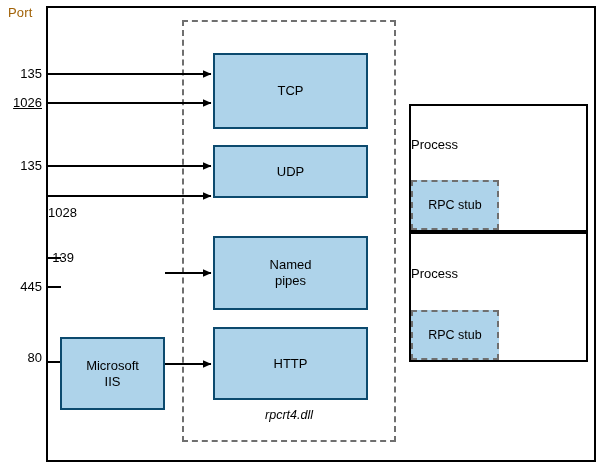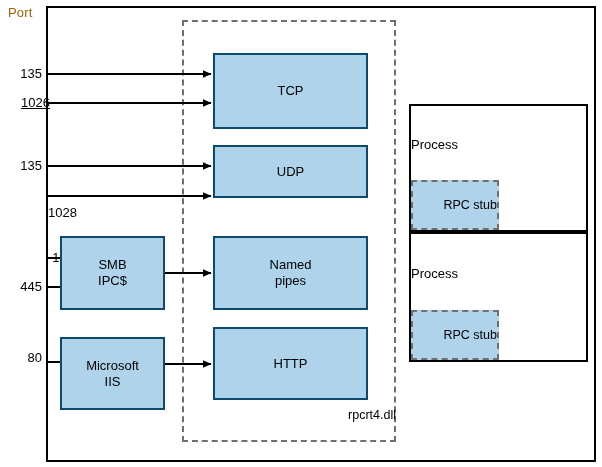--- a/index.html
+++ b/index.html
@@ -27,22 +27,23 @@
   .port-num {
     font-size: 13px;
     color: #000;
     text-align: right;
     width: 42px;
     line-height: 13px;
   }
   .dll-label {
     font-size: 12.5px;
     color: #000;
-    text-align: right;
+    text-align: center;
     width: 214px;
+    font-style: italic;
   }
 
   
   .host-frame {
     left: 46px; top: 6px;
     width: 550px; height: 456px;
     border: 2px solid #000;
     box-sizing: border-box;
     background: transparent;
   }
@@ -81,40 +82,40 @@
     text-align: left;
     font-size: 13px;
     color: #000;
   }
   .rpc-stub {
     box-sizing: border-box;
     border: 2px dashed #6f6f6f;
     background: #aed3ea;
     display: flex;
     align-items: center;
-    justify-content: flex-end;
+    justify-content: center;
     font-size: 12.5px;
     color: #000;
   }
 
   
   .wires { left: 0; top: 0; width: 602px; height: 467px; }
 </style>
 </head>
 <body>
 
 <div id="canvas">
 
   <div class="abs host-frame"></div>
   <div class="abs rpc-boundary"></div>
 
   <div class="abs port-title">Port</div>
 
   <div class="abs port-num" style="left:0px;  top:67px;">135</div>
-  <div class="abs port-num" style="left:8px;  top:96px;text-decoration:underline;">1026</div>
+  <div class="abs port-num" style="left:0px;  top:96px;text-decoration:underline;">1026</div>
   <div class="abs port-num" style="left:0px;  top:159px;">135</div>
   <div class="abs port-num" style="left:0px;  top:206px;padding-left:35px;">1028</div>
   <div class="abs port-num" style="left:0px;  top:251px;margin-left:32px;">139</div>
   <div class="abs port-num" style="left:0px;  top:280px;">445</div>
   <div class="abs port-num" style="left:0px;  top:351px;">80</div>
 
   <svg class="abs wires" viewBox="0 0 602 467" xmlns="http://www.w3.org/2000/svg">
     <defs>
       <marker id="arrow" markerWidth="9" markerHeight="8" refX="8.5" refY="4" orient="auto" markerUnits="userSpaceOnUse">
         <path d="M0,0 L9,4 L0,8 Z" fill="#000"></path>
@@ -133,26 +134,20 @@
 
     <line x1="47" y1="287" x2="61" y2="287" stroke="#000" stroke-width="2"></line>
 
     <line x1="47" y1="362" x2="61" y2="362" stroke="#000" stroke-width="2"></line>
 
     <line x1="165" y1="273" x2="211" y2="273" stroke="#000" stroke-width="2" marker-end="url(#arrow)"></line>
 
     <line x1="165" y1="364" x2="211" y2="364" stroke="#000" stroke-width="2" marker-end="url(#arrow)"></line>
   </svg>
 
-  <div class="abs blue-box" style="left:60px; top:236px; width:105px; height:74px;">
-    <div>
-      <div>SMB</div>
-      <div>IPC$</div>
-    </div>
-  </div>
   <div class="abs blue-box" style="left:60px; top:327px; width:105px; height:73px;margin-top:10px;">
     <div>
       <div>Microsoft</div>
       <div>IIS</div>
     </div>
   </div>
 
   <div class="abs blue-box" style="left:213px; top:53px; width:155px; height:76px;">
     <div>
       <div>TCP</div>

